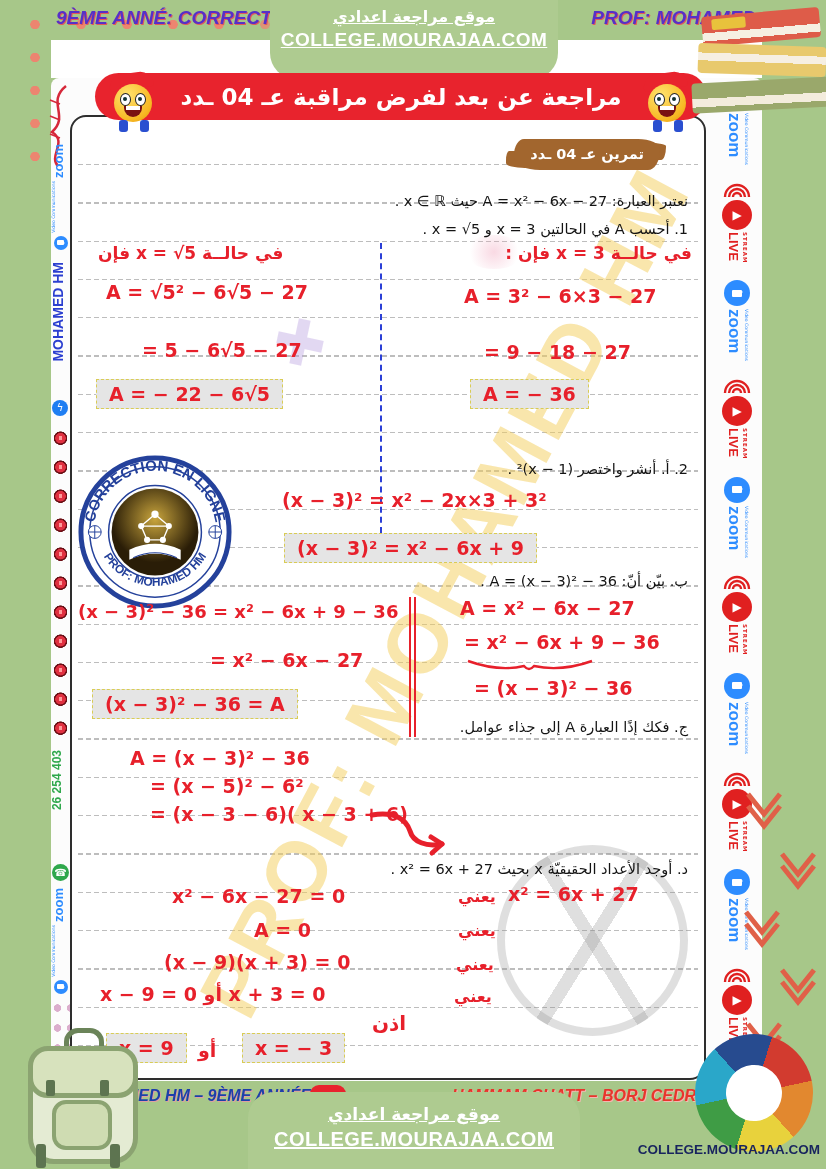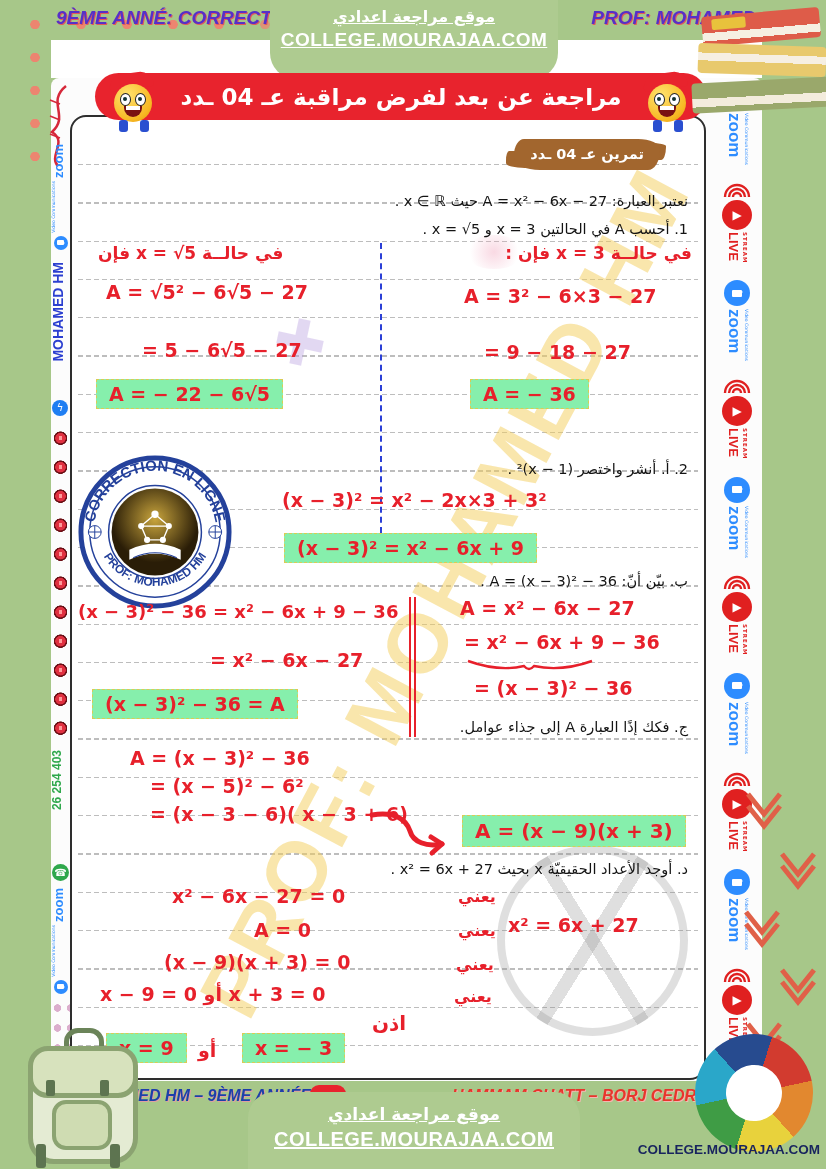--- a/index.html
+++ b/index.html
@@ -113,21 +113,21 @@
   
   .chev{position:absolute;z-index:6;}
   
   .extag{position:absolute;right:44px;top:22px;background:#a2662e;color:#fff;font-weight:bold;
     font-size:14.5px;padding:7px 16px 8px;direction:rtl;white-space:nowrap;
     border-radius:10px 22px 12px 26px / 16px 10px 20px 12px;
     box-shadow:-15px 5px 0 -7px #a2662e,13px -3px 0 -7px #a2662e;}
   .q{position:absolute;right:16px;direction:rtl;font-size:14.5px;color:#141414;white-space:nowrap;}
   .hw{position:absolute;color:#e7202b;font-weight:bold;font-size:19px;white-space:nowrap;}
   .hw-ar{direction:rtl;}
-  .hl{background:#86efac;border:1px dashed #d9cc55;padding:3px 12px;}
+  .hl{background:#e5e5e5;border:1px dashed #d9cc55;padding:3px 12px;}
   .vblue{position:absolute;left:308px;top:126px;height:290px;border-left:2.5px dashed #2b3fd6;}
   .vred{position:absolute;left:337px;top:480px;height:140px;width:3px;
     border-left:2.5px solid #e7202b;border-right:2.5px solid #e7202b;}
   .logo-wrap{position:absolute;left:4px;top:336px;}
   
   .ftitle{position:absolute;top:1087px;font-family:"Liberation Sans",sans-serif;font-weight:bold;
     font-style:italic;font-size:16px;white-space:nowrap;z-index:5;}
   .fblob{position:absolute;left:310px;top:1085px;width:36px;height:18px;background:#e8232d;
     border-radius:10px;z-index:5;}
   .bottom-banner{position:absolute;left:248px;top:1092px;width:332px;height:77px;background:#aecb90;
@@ -425,24 +425,23 @@
   <div class="hw" style="left:402px;top:560px;">= (x − 3)² − 36</div>
 
   <div class="q" style="top:602px;">ج. فكك إذًا العبارة A إلى جذاء عوامل.</div>
   <div class="hw" style="left:58px;top:630px;">A = (x − 3)² − 36</div>
   <div class="hw" style="left:78px;top:658px;">= (x − 5)² − 6²</div>
   <div class="hw" style="left:78px;top:686px;">= (x − 3 − 6)( x − 3 + 6)</div>
   <svg style="position:absolute;left:292px;top:692px;" width="96" height="48">
     <path d="M8 6 C 30 2 42 10 46 22 C 49 33 62 38 78 35" stroke="#e7202b" stroke-width="5" fill="none" stroke-linecap="round"></path>
     <path d="M78 35 l-11 -7 M78 35 l-10 9" stroke="#e7202b" stroke-width="5" fill="none" stroke-linecap="round"></path>
   </svg>
-  <div class="hw hl" style="left:390px;top:698px;font-size:20px;">A = (x − 9)(x + 3)</div>
 
   <div class="q" style="top:744px;">د. أوجد الأعداد الحقيقيّة x بحيث x² = 6x + 27 .</div>
-  <div class="hw" style="left:436px;top:766px;margin-top:31px;">x² = 6x + 27</div>
+  <div class="hw" style="left:436px;top:766px;">x² = 6x + 27</div>
   <div class="hw hw-ar" style="left:386px;top:770px;font-size:16px;">يعني</div>
   <div class="hw" style="left:100px;top:768px;">x² − 6x − 27 = 0</div>
   <div class="hw hw-ar" style="left:386px;top:804px;font-size:16px;">يعني</div>
   <div class="hw" style="left:182px;top:802px;">A = 0</div>
   <div class="hw hw-ar" style="left:384px;top:838px;font-size:16px;">يعني</div>
   <div class="hw" style="left:92px;top:834px;">(x − 9)(x + 3) = 0</div>
   <div class="hw hw-ar" style="left:382px;top:870px;font-size:16px;">يعني</div>
   <div class="hw" style="left:28px;top:866px;direction:ltr;">x − 9 = 0 أو x + 3 = 0</div>
   <div class="hw hw-ar" style="left:300px;top:894px;font-size:20px;">اذن</div>
   <div class="hw hl" style="left:34px;top:916px;">x = 9</div>

